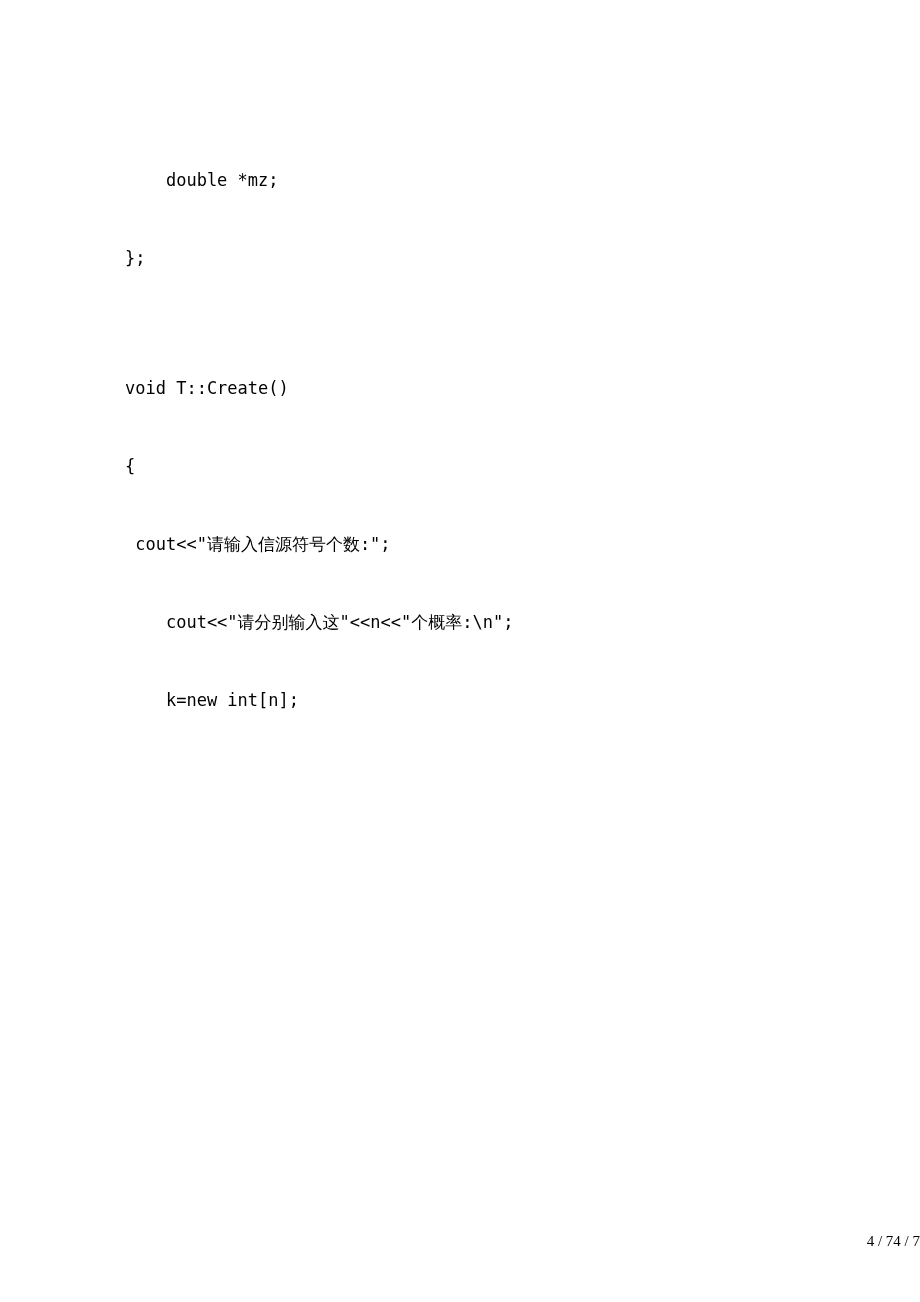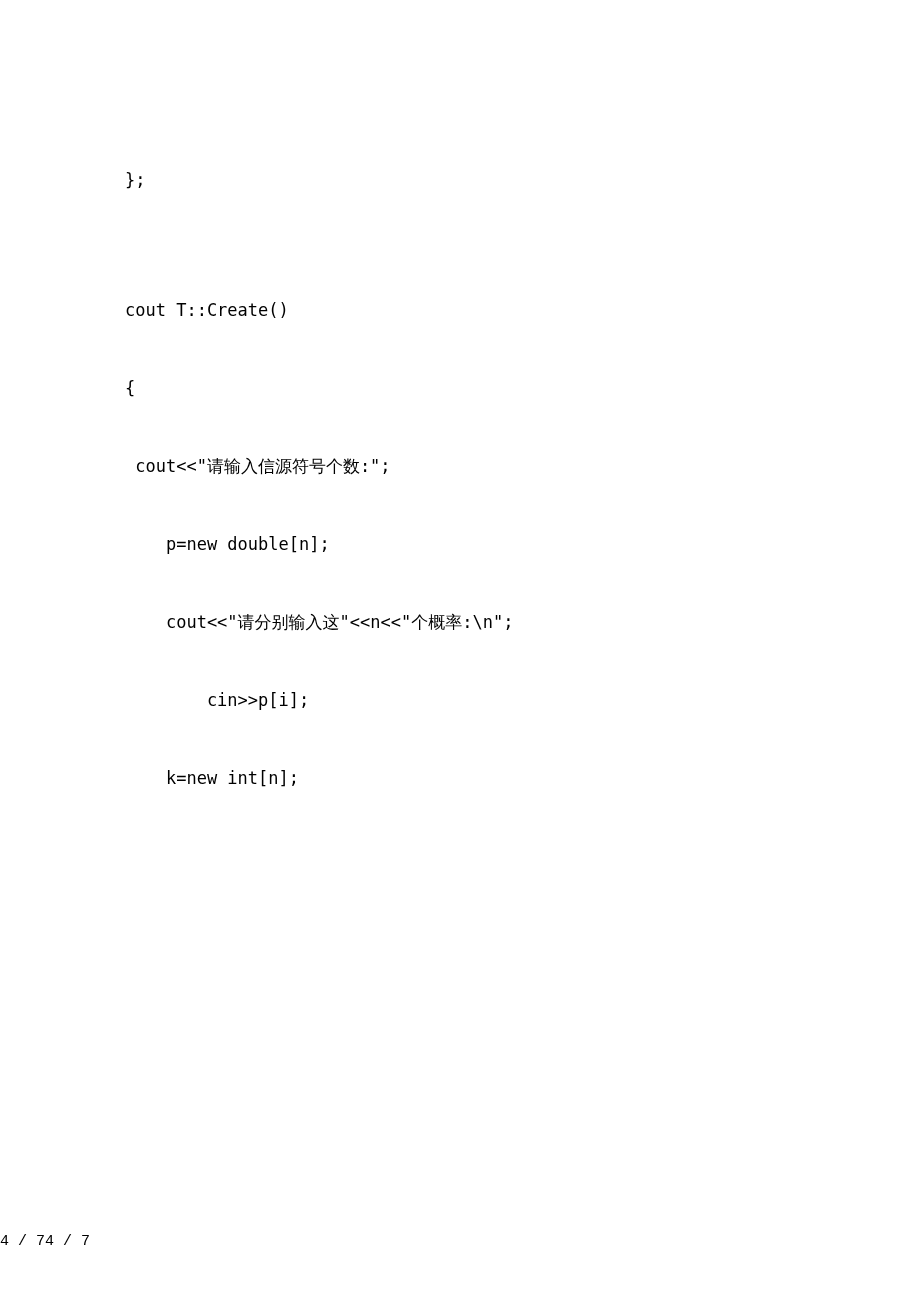--- a/index.html
+++ b/index.html
@@ -21,38 +21,37 @@
       line-height: 26px;
       white-space: pre;
       color: #000;
       letter-spacing: 0px;
     }
     .page-footer {
       position: absolute;
       bottom: 52px;
       left: 0;
       width: 920px;
-      text-align: left;
-      font-family: Liberation Mono, monospace;
+      text-align: right;
+      font-family: Liberation Serif, serif;
       font-size: 15px;
       color: #000;
     }
   </style>
 </head>
 <body>
 
 <div class="code-block">
+  <div>    double *mz;</div>
   <div>};</div>
   <div></div>
-  <div>cout T::Create()</div>
+  <div>void T::Create()</div>
   <div>{</div>
   <div> cout&lt;&lt;"请输入信源符号个数:";</div>
-  <div>    p=new double[n];</div>
   <div>    cout&lt;&lt;"请分别输入这"&lt;&lt;n&lt;&lt;"个概率:\n";</div>
-  <div>        cin&gt;&gt;p[i];</div>
   <div>    k=new int[n];</div>
   
   
   
   
   
   
   
   
   

